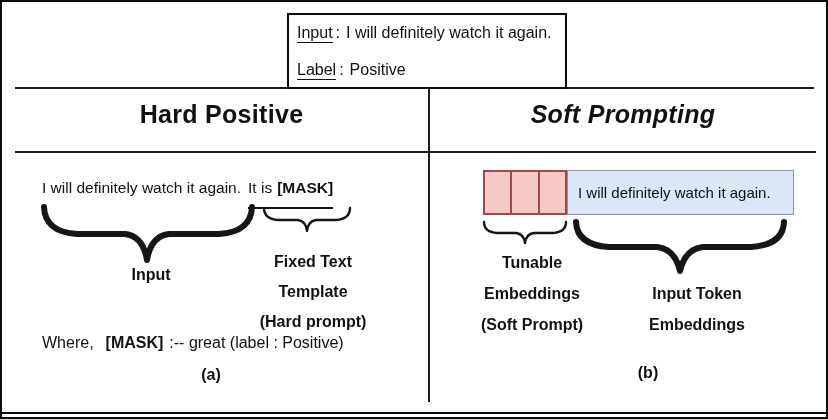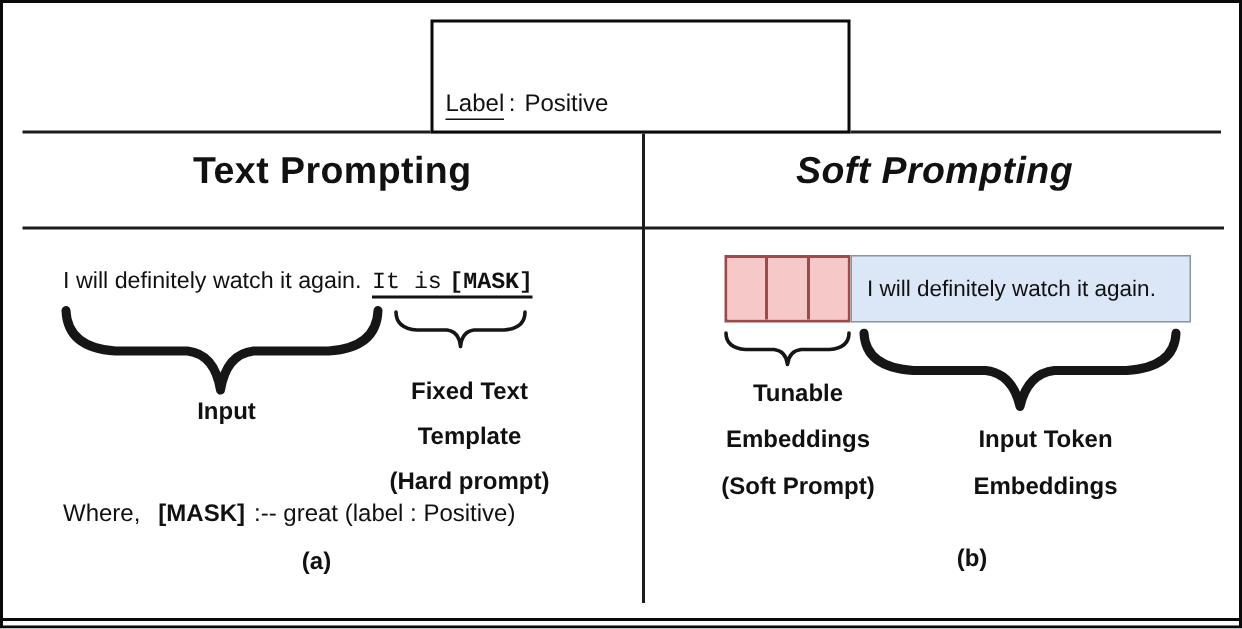--- a/index.html
+++ b/index.html
@@ -26,21 +26,21 @@
   .example-row { position: absolute; left: 8px; white-space: nowrap; }
   .u { border-bottom: 1.6px solid currentColor; padding-bottom: 1px; }
   .sep { margin: 0 6px 0 3px; }
 
   .col-title {
     position: absolute; top: 98px; text-align: center;
     font-size: 25px; font-weight: bold; letter-spacing: 0.3px;
   }
 
   .sentence { position: absolute; font-size: 15.5px; white-space: nowrap; }
-  .tpl { margin-left: 7px; border-bottom: 2px solid currentColor; padding-bottom: 0; font-family: Liberation Mono, monospace; }
+  .tpl { margin-left: 7px; border-bottom: 2px solid currentColor; padding-bottom: 11px; }
   .tpl b { margin-left: 5px; }
 
   .brace { position: absolute; }
   .brace path {
     fill: none; stroke: #161616; stroke-linecap: round; stroke-linejoin: round;
   }
 
   .blabel { position: absolute; text-align: center; font-weight: bold; font-size: 16px; }
   .stack { line-height: 30px; }
   .stack31 { line-height: 31px; }
@@ -67,30 +67,33 @@
     display: flex; align-items: center; padding-left: 10px;
     font-size: 15px; white-space: nowrap;
   }
 </style>
 </head>
 <body>
 
 <div class="frame">
 
   <div class="example-box">
+    <div class="example-row" style="top: 9px;">
+      <span class="u">Input</span><span class="sep">:</span><span>I will definitely watch it again.</span>
+    </div>
     <div class="example-row" style="top: 46px;">
       <span class="u">Label</span><span class="sep">:</span><span>Positive</span>
     </div>
   </div>
 
   <div class="hline" style="left: 13px; top: 85px; width: 799px;"></div>
   <div class="hline" style="left: 13px; top: 149px; width: 801px;"></div>
   <div class="vline" style="left: 426px; top: 85px; height: 315px;"></div>
 
-  <div class="col-title" style="left: 12px; width: 415px;">Text Prompting</div>
+  <div class="col-title" style="left: 12px; width: 415px;">Hard Positive</div>
   <div class="col-title" style="left: 427px; width: 388px; font-style: italic;">Soft Prompting</div>
 
   <div class="sentence" style="left: 40px; top: 177px;">
     <span>I will definitely watch it again.</span><span class="tpl"><span>It is</span><b>[MASK]</b></span>
   </div>
 
   <svg class="brace" style="left: 37px; top: 202px;" width="218" height="62" viewBox="0 0 218 62">
     <path d="M 5,3 Q 6,28 38,30 L 86,30 Q 104,32 108,56 Q 112,32 130,30 L 180,30 Q 212,28 213,3" stroke-width="6"></path>
   </svg>
   <div class="blabel" style="left: 104px; top: 264px; width: 90px;">Input</div>

